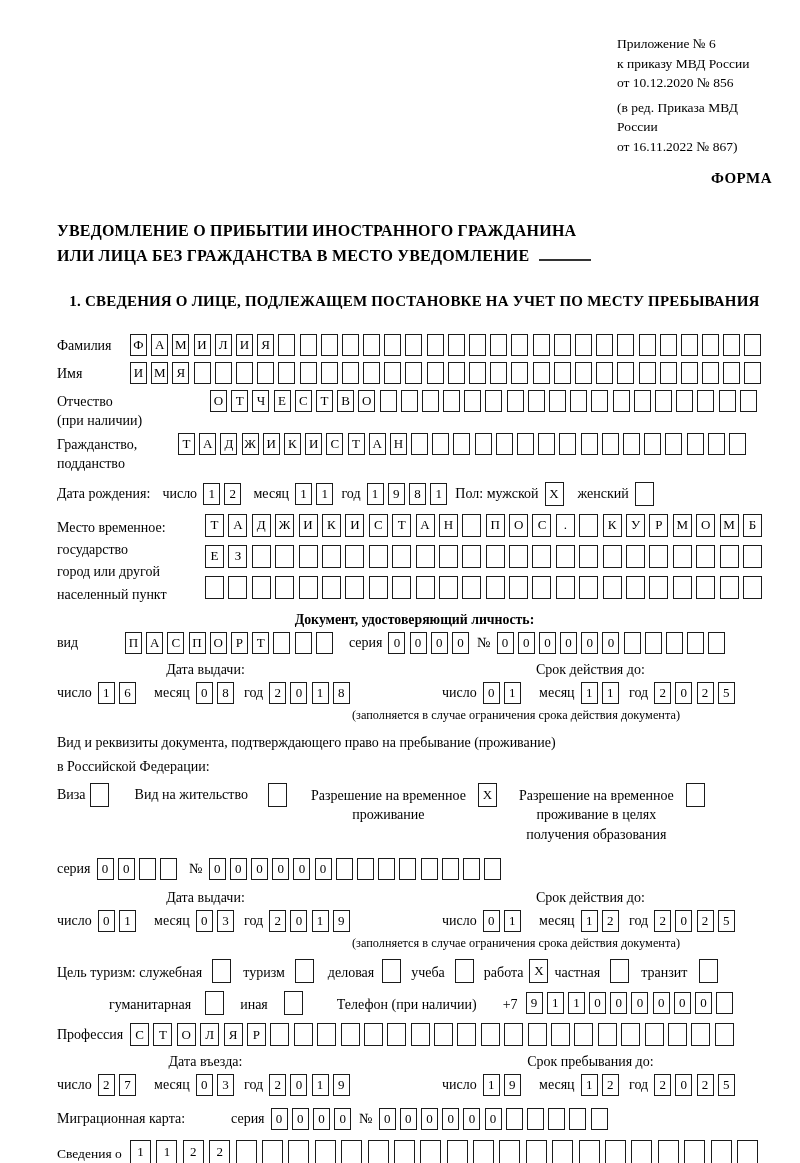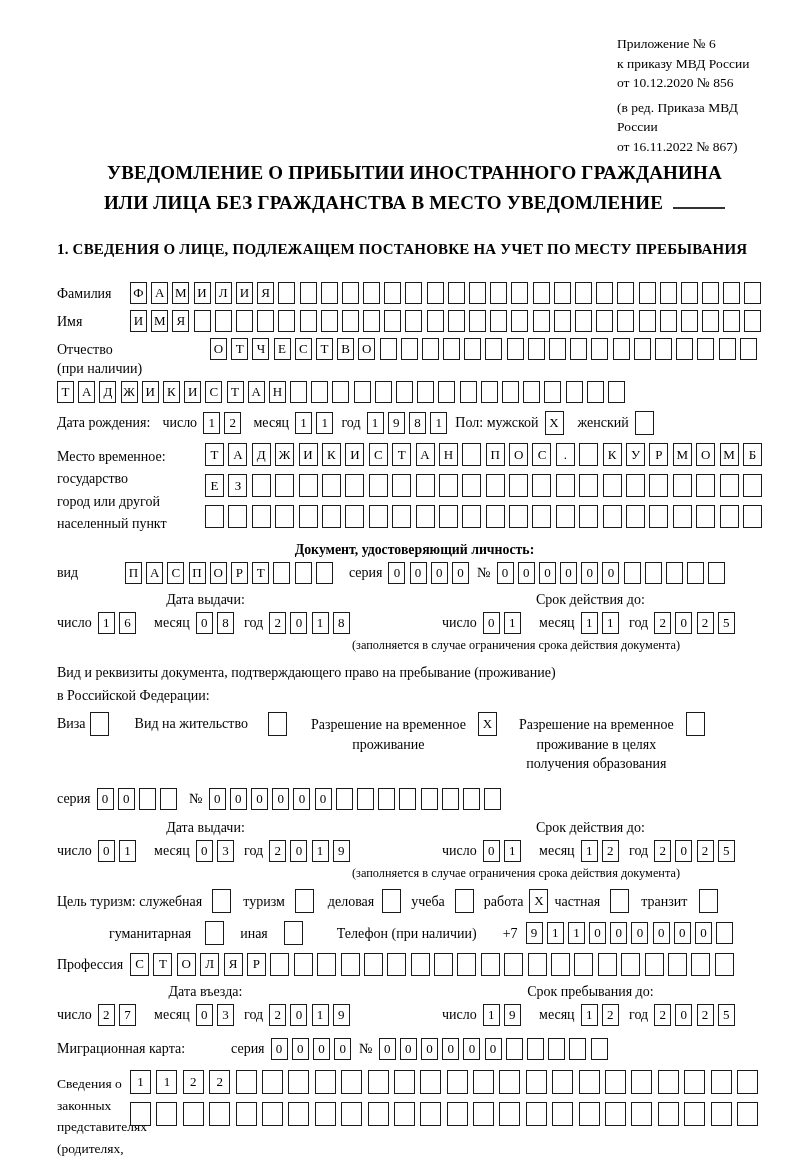--- a/index.html
+++ b/index.html
@@ -2,23 +2,23 @@
 <html><head>
 <meta charset="utf-8">
 <style>
   html,body { margin:0; padding:0; background:#fff; }
   .page { width:800px; height:1163px; background:#fff; overflow:hidden; box-sizing:border-box;
           padding:34px 28px 0 57px; font-family:"Liberation Serif","DejaVu Serif",serif; color:#000; }
 
   .hdr { margin-left:560px; font-size:13.5px; line-height:1.45; }
   .hdr .g2 { margin-top:5px; }
   .forma { text-align:right; font-weight:bold; font-size:15px; margin-top:14px; letter-spacing:.5px; }
-  .title { text-align:center; font-weight:bold; font-size:19px; margin-top:2px; line-height:1.55; letter-spacing:.2px; }
+  .title { text-align:left; font-weight:bold; font-size:16px; margin-top:32px; line-height:1.55; letter-spacing:.2px; }
   .blank { display:inline-block; width:52px; border-bottom:2px solid #333; height:13px; margin-left:10px; }
-  .sec1 { font-weight:bold; font-size:15px; margin-top:24px; white-space:nowrap; letter-spacing:.2px; }
+  .sec1 { font-weight:bold; font-size:15px; margin-top:24px; white-space:nowrap; letter-spacing:.2px;text-align:center; }
 
   .frow { display:flex; align-items:flex-start; }
   .flabel { font-size:14px; line-height:1.35; flex-shrink:0; padding-top:3px; }
   .pre { white-space:pre-line; }
   .ctr { text-align:center; }
 
   .cellrow { display:flex; flex-wrap:nowrap; flex-shrink:0; }
   .cell { box-sizing:border-box; flex:0 0 auto; width:17px; height:22px; border:1.6px solid #1b1b1b;
           margin-right:4.2px; display:flex; align-items:center; justify-content:center;
           font-size:13px; background:#fff; }
@@ -37,20 +37,21 @@
 
 <div class="page">
 
   <div class="hdr">
     <div>Приложение № 6</div>
     <div>к приказу МВД России</div>
     <div>от 10.12.2020 № 856</div>
     <div class="g2">(в ред. Приказа МВД России</div>
     <div>от 16.11.2022 № 867)</div>
   </div>
+  <div class="forma">ФОРМА</div>
 
   <div class="title">
     <div>УВЕДОМЛЕНИЕ О ПРИБЫТИИ ИНОСТРАННОГО ГРАЖДАНИНА</div>
     <div><span>ИЛИ ЛИЦА БЕЗ ГРАЖДАНСТВА В МЕСТО УВЕДОМЛЕНИЕ</span><span class="blank"></span></div>
   </div>
 
   <div class="sec1">1. СВЕДЕНИЯ О ЛИЦЕ, ПОДЛЕЖАЩЕМ ПОСТАНОВКЕ НА УЧЕТ ПО МЕСТУ ПРЕБЫВАНИЯ</div>
 
   <div class="frow" style="margin-top:24px">
     <div class="flabel" style="width:73px">Фамилия</div>
@@ -151,20 +152,22 @@
         <span class="cell"></span>
         <span class="cell"></span>
         <span class="cell"></span>
         <span class="cell"></span>
         <span class="cell"></span>
         <span class="cell"></span>
       </div>
   </div>
 
   <div class="frow" style="margin-top:2px">
+    <div class="flabel pre" style="width:121px">Гражданство,
+подданство</div>
     <div class="cellrow">
         <span class="cell">Т</span>
         <span class="cell">А</span>
         <span class="cell">Д</span>
         <span class="cell">Ж</span>
         <span class="cell">И</span>
         <span class="cell">К</span>
         <span class="cell">И</span>
         <span class="cell">С</span>
         <span class="cell">Т</span>

